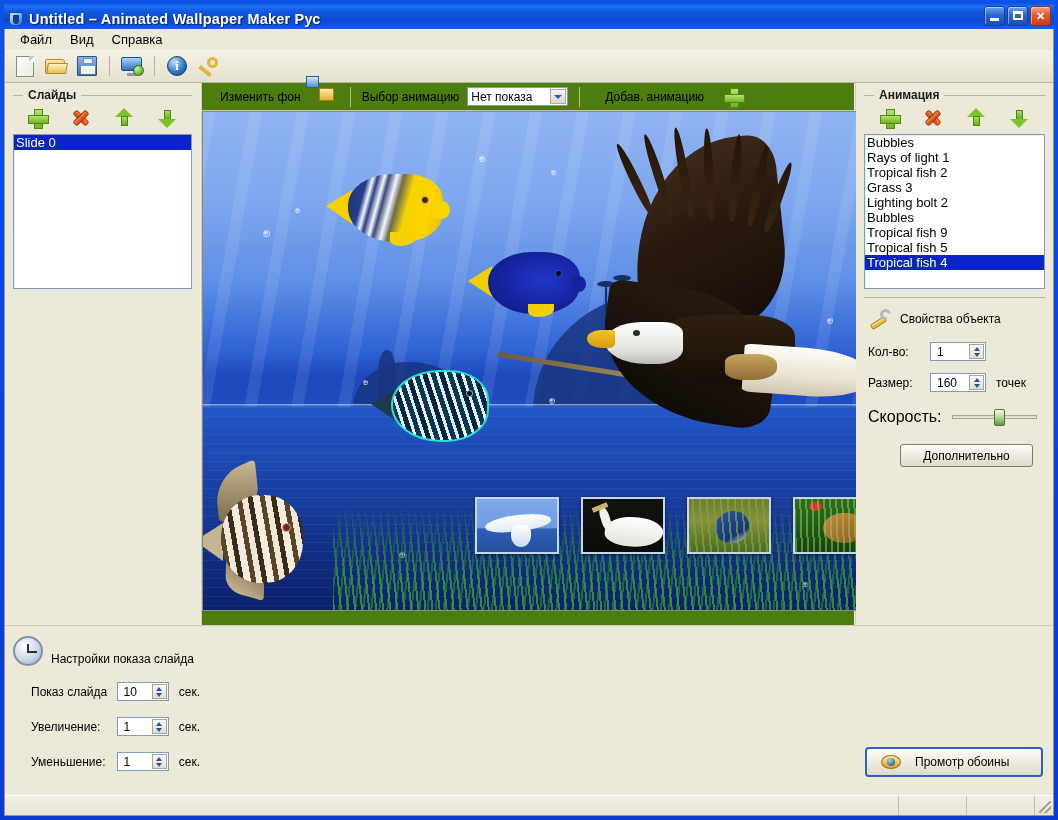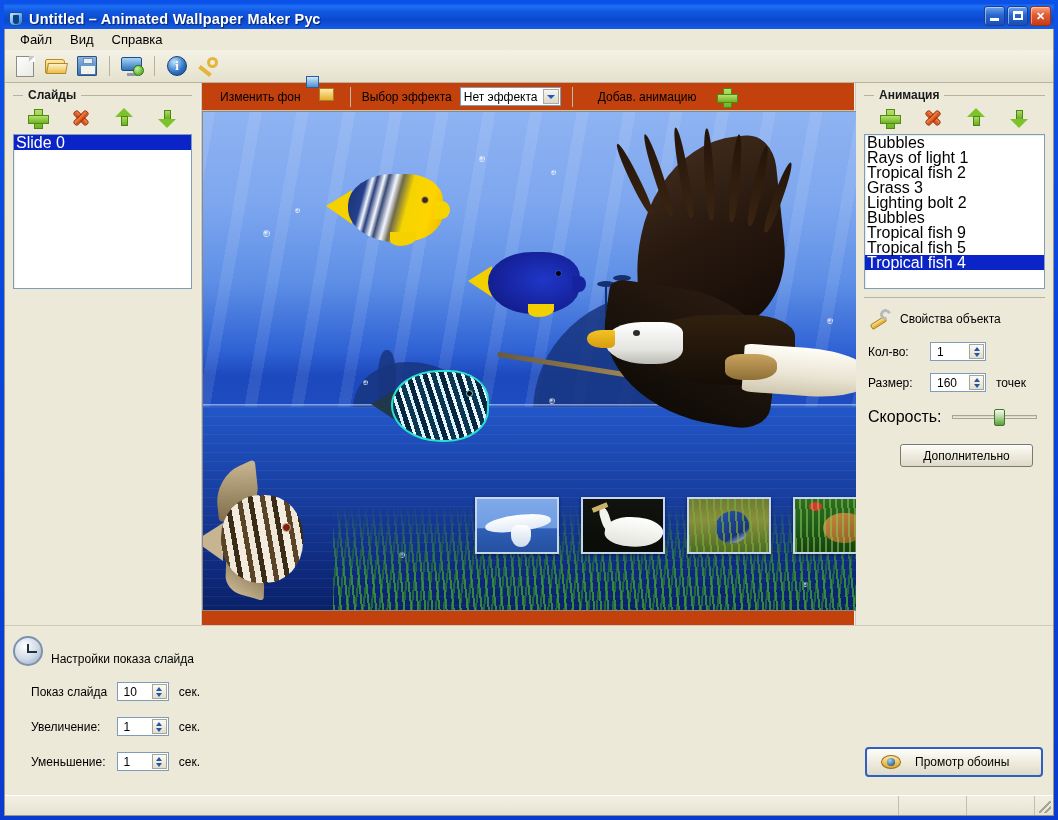--- a/index.html
+++ b/index.html
@@ -91,21 +91,21 @@
     display: flex; align-items: center; padding: 0 6px; gap: 3px;
   }
   .tb-btn {
     width: 28px; height: 26px; display: flex; align-items: center; justify-content: center;
     position: relative;
   }
   .tb-sep { width: 1px; height: 20px; background: #b6b1a0; margin: 0 5px; }
   
   .middle { flex: 1; display: flex; min-height: 0; }
   .col-left { width: 195px; flex: none; background: #ece9d8; position: relative; }
-  .col-center { flex: 1; background: #c2410c; display: flex; flex-direction: column; min-width: 0; }
+  .col-center { flex: 1; background: #4d7c0f; display: flex; flex-direction: column; min-width: 0; }
   .col-right { width: 197px; flex: none; background: #ece9d8; position: relative; }
   .vsep { width: 2px; background: linear-gradient(to right,#fff,#bdb9a8); }
   
   .group-head {
     display: flex; align-items: center; gap: 5px;
     padding: 5px 8px 1px 8px; font-weight: bold; font-size: 12px; color: #1b1b1b;
   }
   .group-head .rule { flex: 1; height: 1px; background: #b7b3a1; }
   .group-head .rule.left { max-width: 10px; }
   .icon-row {
@@ -142,21 +142,21 @@
   .ic-arr.up .shaft { top:9px; }
   .ic-arr.up .head { top:1px; border-bottom: 9px solid #7cc32b; }
   .ic-arr.down .shaft { top:3px; }
   .ic-arr.down .head { bottom:1px; border-top: 9px solid #7cc32b; }
   
   .listbox {
     background: #fff; border: 1px solid #7f9db9;
     margin: 0 8px; overflow: hidden;
     box-shadow: inset 1px 1px 1px rgba(0,0,0,.08);
   }
-  .listbox .row { padding: 0 2px; font-size: 16px; line-height: 15px; white-space: nowrap; }
+  .listbox .row { padding: 0 2px; font-size: 13px; line-height: 15px; white-space: nowrap; }
   .listbox .row.sel { background: #0a24c8; color: #fff; }
   
   .toolbar2 {
     height: 28px; flex: none; display: flex; align-items: center;
     padding-left: 18px; gap: 0; font-size: 12px;
     border-bottom: 1px solid #c6c2b0;
   }
   .t2-label { color: #000; }
   .t2-sep { width:1px; height:20px; background:#bdb9a7; margin:0 11px; }
   .bgimg-btn {
@@ -650,23 +650,23 @@
 
       <div class="vsep"></div>
 
       <div class="col-center">
         <div class="toolbar2">
           <span class="t2-label">Изменить фон</span>
           <span class="bgimg-btn">
             <span class="ic-bg"><i class="p1"></i><i class="p2"></i></span>
           </span>
           <span class="t2-sep"></span>
-          <span class="t2-label">Выбор эффекта</span>
+          <span class="t2-label">Выбор анимацию</span>
           <span class="combo">
-            <span>Нет эффекта</span>
+            <span>Нет показа</span>
             <span class="arrow-box"></span>
           </span>
           <span class="t2-sep"></span>
           <span class="t2-label" style="margin-left:14px;">Добав. анимацию</span>
           <span class="ibtn ic-plus" style="margin-left:18px;"></span>
         </div>
 
         <div class="preview-wrap">
           <div class="preview">
             <div class="rays"></div>

